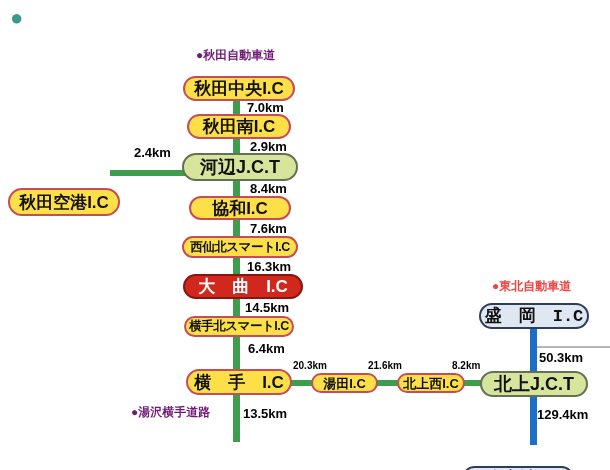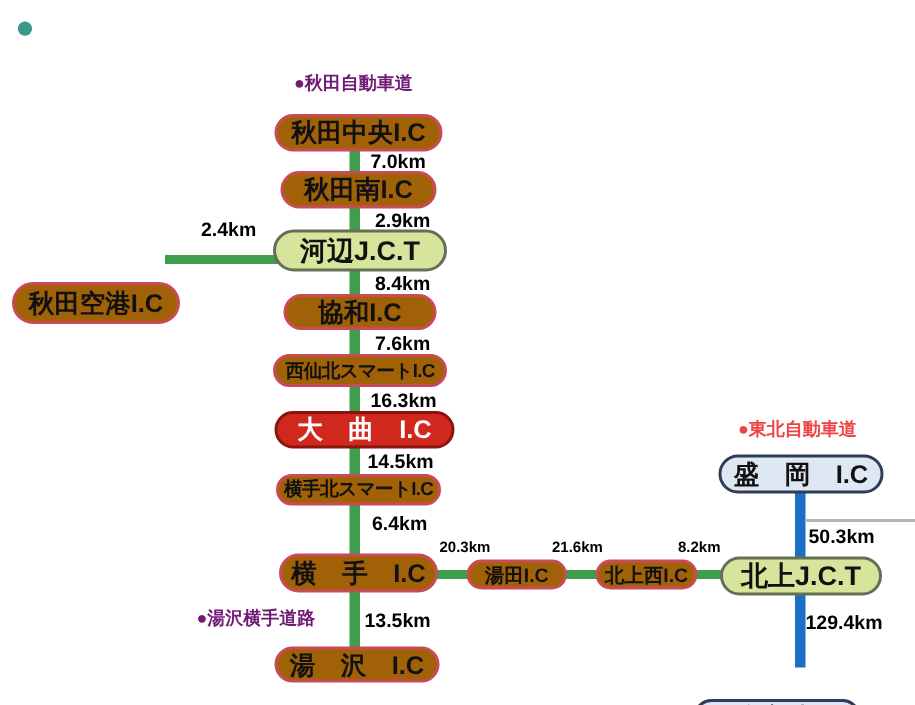--- a/index.html
+++ b/index.html
@@ -12,28 +12,28 @@
   .title .txt{font-size:21px;font-weight:bold;letter-spacing:1px;color:#111;}
   .route-label{position:absolute;font-size:12px;font-weight:bold;white-space:nowrap;}
   .route-label.green{color:#701a75;}
   .route-label.blue{color:#ef4444;}
   .line{position:absolute;z-index:1;}
   .line.green{background:#3f9e4d;}
   .line.blue{background:#1c6fc7;}
   .line.gray{background:#b5b5b5;}
   .box{
     position:absolute;z-index:2;display:flex;align-items:center;justify-content:center;
-    box-sizing:border-box;border:2px solid #c94b57;background:#a16207;border-radius:999px;
+    box-sizing:border-box;border:2px solid #c94b57;background:#fde047;border-radius:999px;
     font-weight:bold;font-size:17px;color:#111;white-space:nowrap;line-height:1;
   }
   .box.small-text{font-size:12.5px;letter-spacing:-0.5px;}
   .box.tiny{font-size:13px;}
   .box.jct{background:#d6e49c;border-color:#647055;font-size:18px;}
   .box.red{background:#d1281d;border-color:#8a1410;color:#fff;}
-  .box.blue{background:#dfe7f2;border-color:#2e3d58;}
+  .box.blue{background:#dfe7f2;border-color:#2e3d58;font-family:Liberation Mono, monospace;}
   .km{position:absolute;z-index:3;font-size:13px;font-weight:bold;color:#000;white-space:nowrap;}
   .km.small{font-size:10px;}
 </style>
 </head>
 <body>
 
 <div id="stage">
 
   <div class="title">
     <span class="bullet">●</span>
@@ -50,21 +50,20 @@
   <div class="line gray" style="left:537px;top:346px;width:73px;height:2px;"></div>
 
   <div class="box" style="left:183px;top:76px;width:112px;height:25px;">秋田中央I.C</div>
   <div class="box" style="left:187px;top:114px;width:104px;height:25px;">秋田南I.C</div>
   <div class="box" style="left:189px;top:196px;width:102px;height:24px;">協和I.C</div>
   <div class="box jct" style="left:182px;top:153px;width:116px;height:28px;">河辺J.C.T</div>
   <div class="box small-text" style="left:182px;top:236px;width:116px;height:22px;">西仙北スマートI.C</div>
   <div class="box red" style="left:183px;top:274px;width:120px;height:25px;">大　曲　I.C</div>
   <div class="box small-text" style="left:184px;top:316px;width:110px;height:21px;">横手北スマートI.C</div>
   <div class="box" style="left:186px;top:369px;width:106px;height:26px;">横　手　I.C</div>
-  <div class="box" style="left:183px;top:431px;width:110px;height:24px;">湯　沢　I.C</div>
 
   <div class="box" style="left:8px;top:164px;width:112px;height:28px;margin-top:24px;">秋田空港I.C</div>
   <div class="km" style="left:134px;top:145px;">2.4km</div>
 
   <div class="km" style="left:247px;top:100px;">7.0km</div>
   <div class="km" style="left:250px;top:139px;">2.9km</div>
   <div class="km" style="left:250px;top:181px;">8.4km</div>
   <div class="km" style="left:250px;top:221px;">7.6km</div>
   <div class="km" style="left:247px;top:259px;">16.3km</div>
   <div class="km" style="left:245px;top:300px;">14.5km</div>

